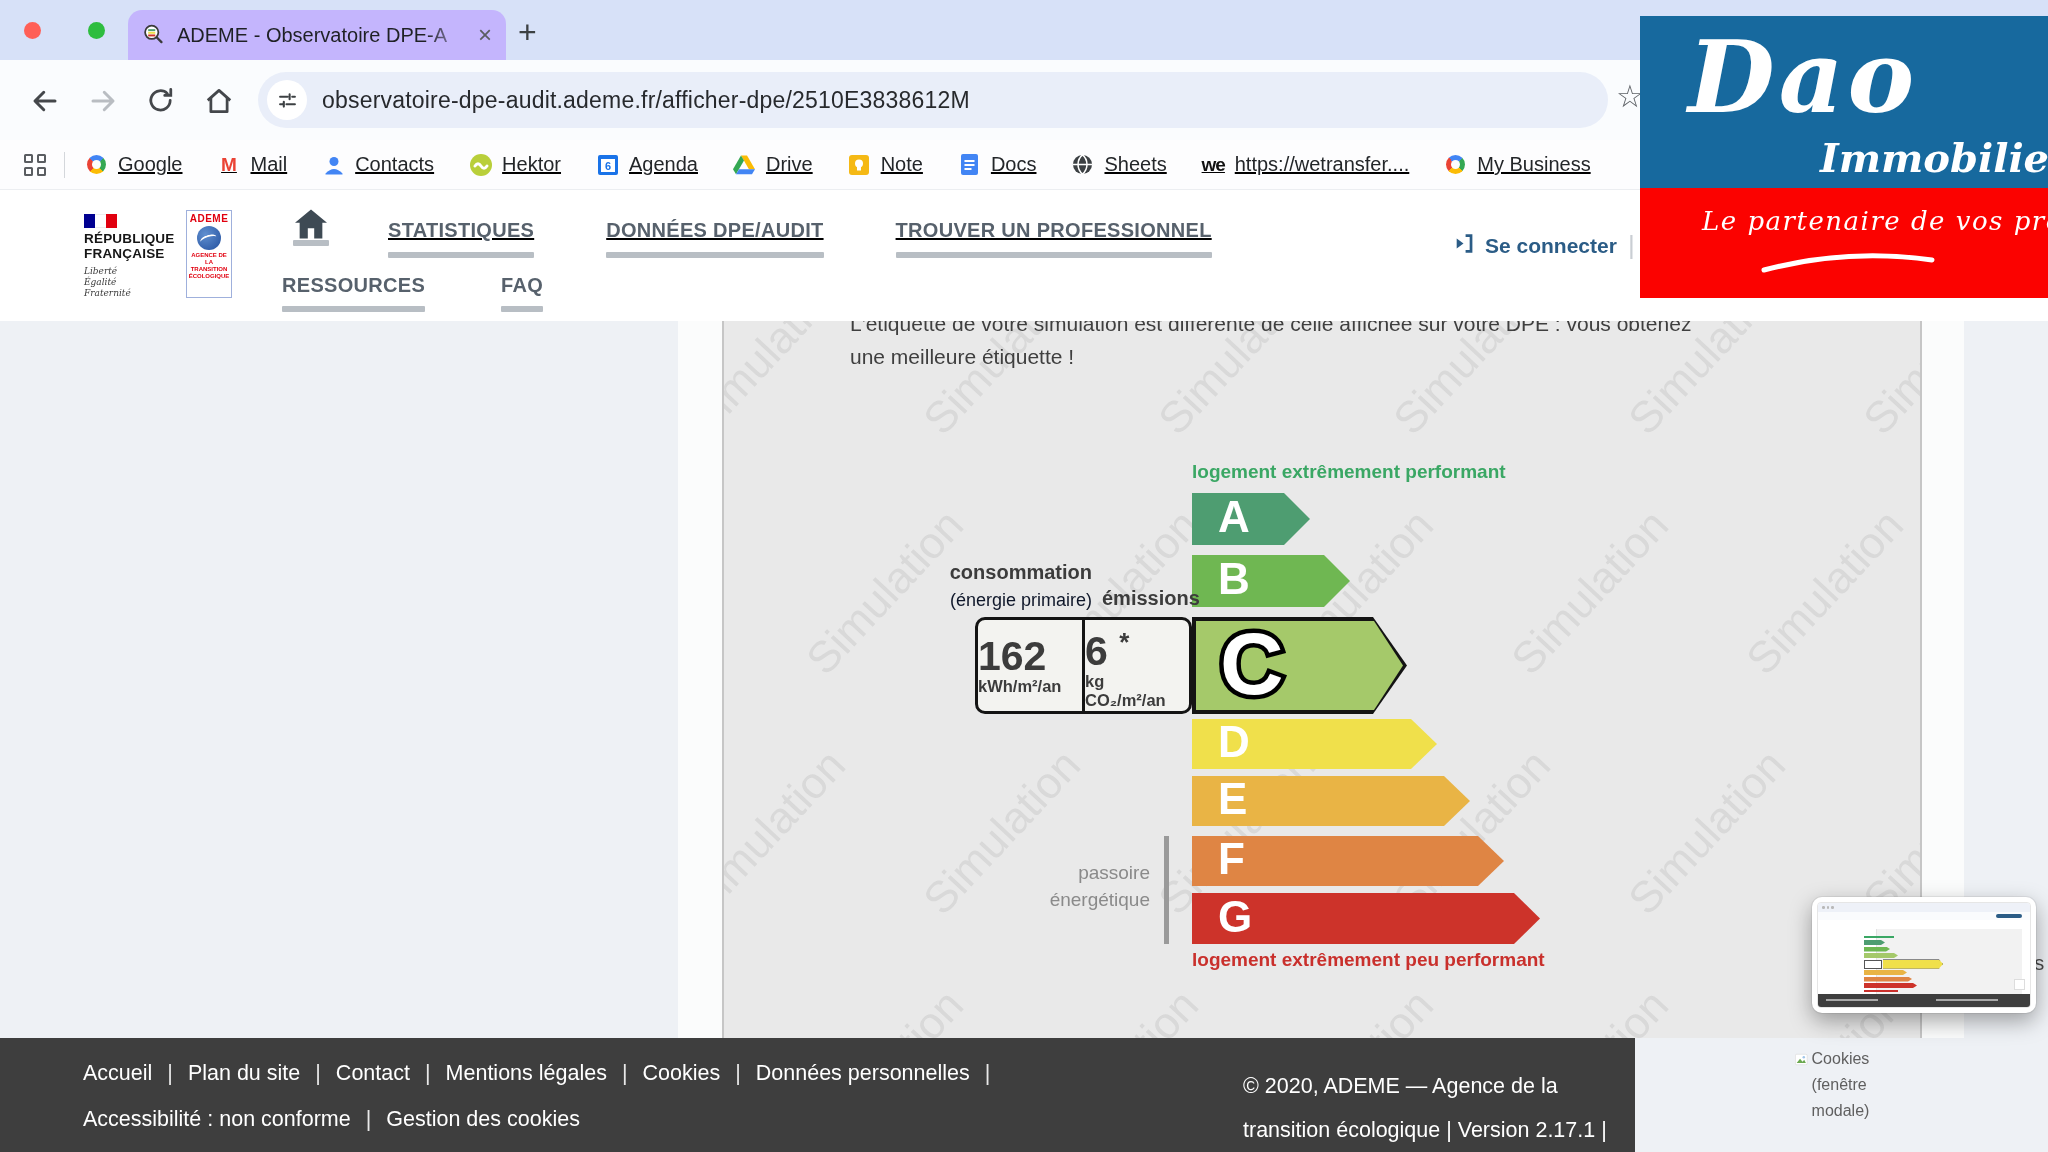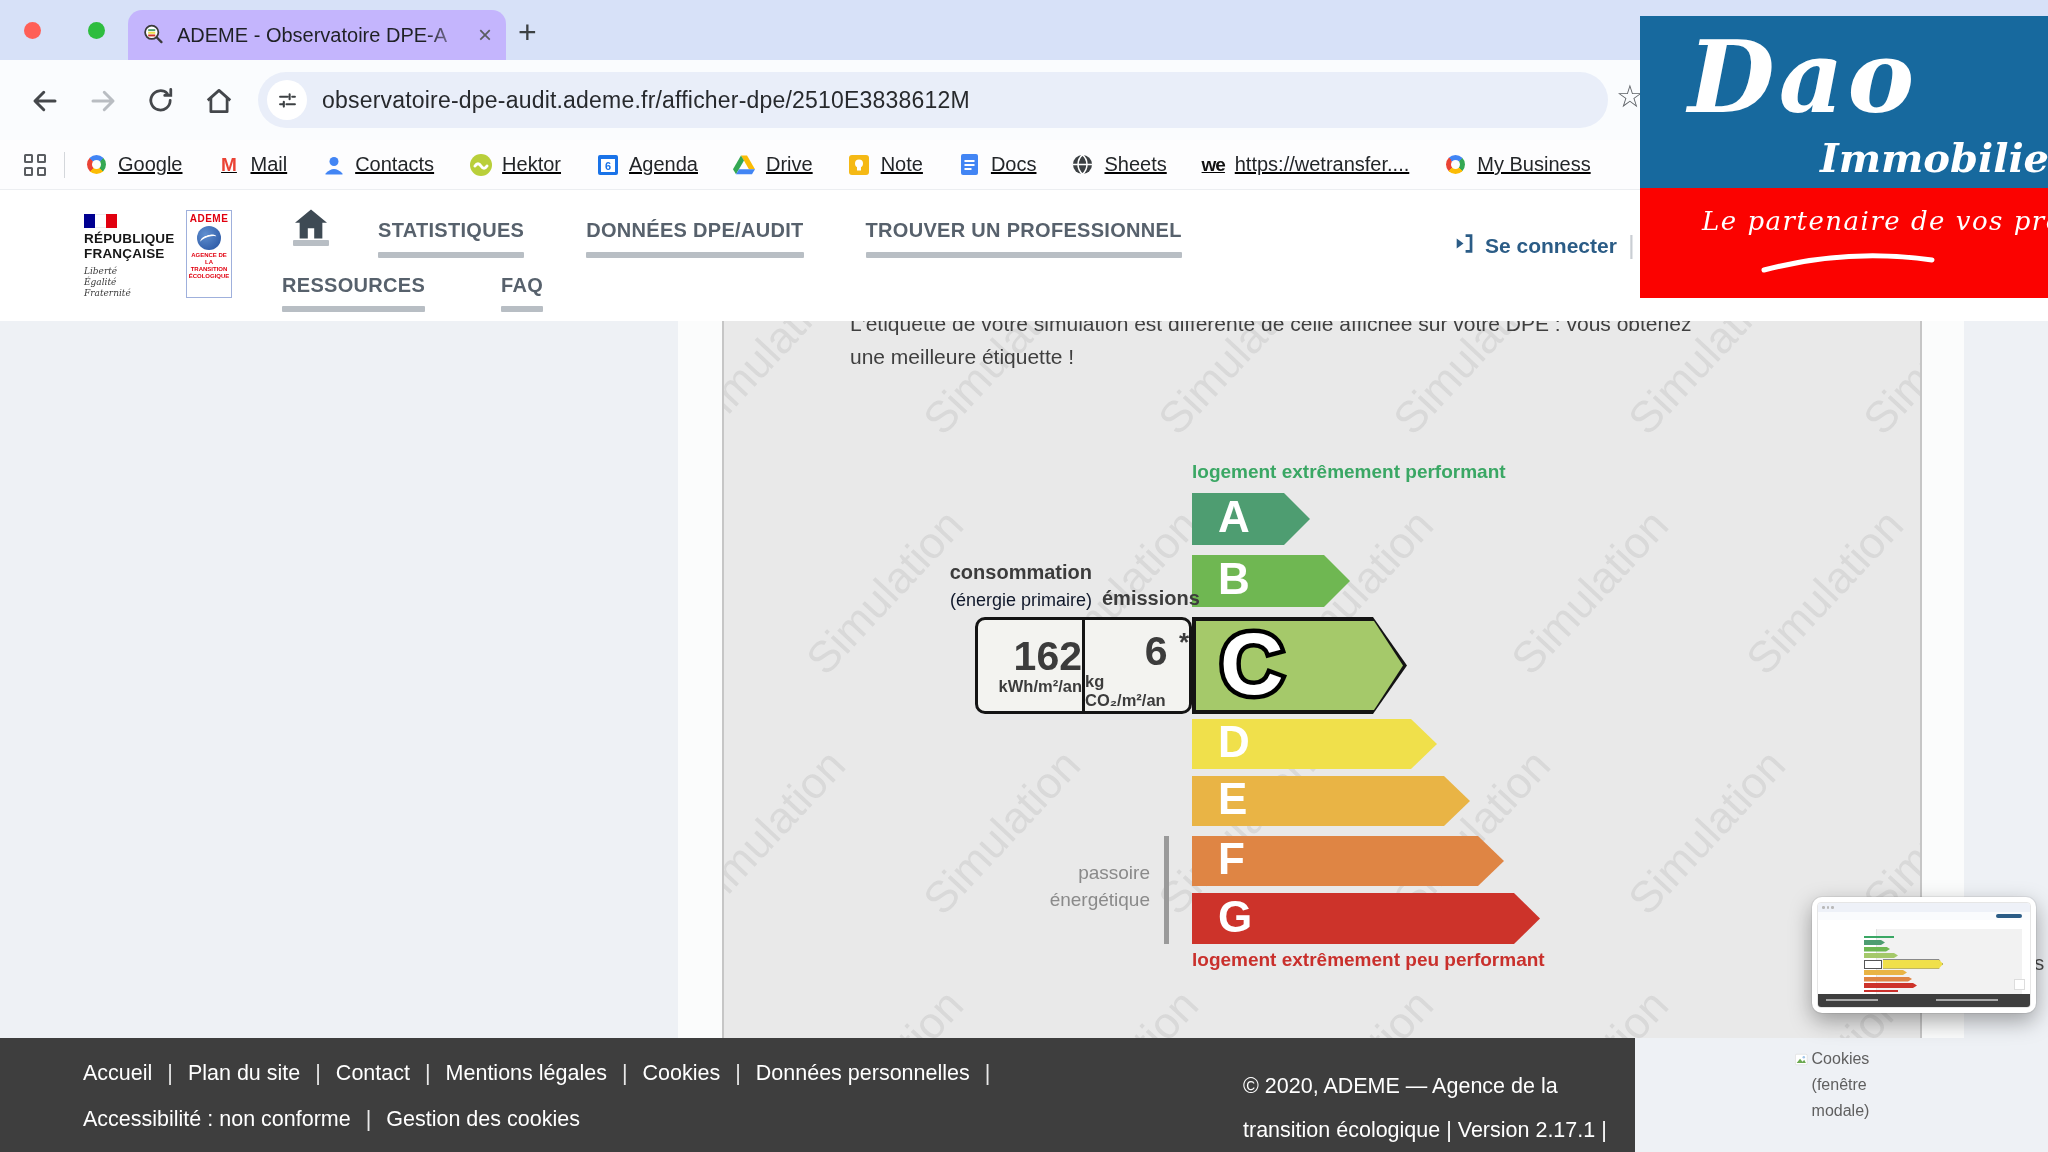--- a/index.html
+++ b/index.html
@@ -45,21 +45,21 @@
   .flag{display:flex;height:14px;width:33px;}
   .flag i{flex:1;} .flag .fb{background:#000091;} .flag .fw{background:#fff;border:1px solid #eee;border-width:1px 0;} .flag .fr{background:#e1000f;}
   .rf-text{font-size:13.5px;font-weight:bold;color:#161616;line-height:15px;margin-top:3px;letter-spacing:.2px;}
   .rf-motto{font-family:"DejaVu Serif",serif;font-style:italic;font-size:9px;color:#3a3a3a;line-height:11px;margin-top:5px;}
   .ademe-logo{position:absolute;left:186px;top:20px;width:46px;height:88px;background:#fff;
       border:1.5px solid #9fb0dc;box-sizing:border-box;text-align:center;overflow:hidden;}
   .ademe-word{color:#e1000f;font-size:10px;font-weight:bold;letter-spacing:.5px;margin-top:2px;}
   .ademe-globe{width:24px;height:24px;border-radius:50%;margin:2px auto;background:radial-gradient(circle at 35% 35%,#5f8fd0,#24509e);position:relative;}
   .ademe-globe::after{content:"";position:absolute;left:3px;top:9px;width:17px;height:7px;border-radius:50%;border-top:2px solid #fff;transform:rotate(-18deg);}
   .ademe-sub{color:#e1000f;font-size:6px;font-weight:bold;line-height:7px;}
-  .nav-row1{position:absolute;left:278px;top:18px;display:flex;gap:6px;}
+  .nav-row1{position:absolute;left:278px;top:18px;display:flex;gap:16px;text-decoration:underline;}
   .nav-item{display:flex;flex-direction:column;align-items:center;padding:0 28px;cursor:pointer;}
   .nav-item.no-pad{padding:0 15px;}
   .nav-label{font-size:20px;font-weight:bold;color:#57616c;line-height:44px;letter-spacing:.3px;white-space:nowrap;}
   .nav-underline{height:6px;width:100%;background:#b8bec4;border-radius:1px;}
   .nav-row2{position:absolute;left:282px;top:74px;display:flex;gap:76px;}
   .nav-row2 .nav-item{padding:0;}
   .nav-row2 .nav-label{line-height:42px;}
   .login{position:absolute;left:1452px;top:42px;display:flex;align-items:center;gap:10px;cursor:pointer;}
   .login-label{font-size:21px;font-weight:bold;color:#2b5c86;}
   .nav-div{position:absolute;left:1628px;top:40px;font-size:26px;color:#c9ced3;}
@@ -92,21 +92,21 @@
   .dpe-arrow{position:absolute;left:468px;
      clip-path:polygon(0 0,calc(100% - 26px) 0,100% 50%,calc(100% - 26px) 100%,0 100%);}
   .dpe-letter{position:absolute;left:26px;top:50%;transform:translateY(-55%);
      font-size:44px;font-weight:bold;color:#fff;}
   .dpe-current{position:absolute;left:468px;background:#141414;
      clip-path:polygon(0 0,calc(100% - 34px) 0,100% 50%,calc(100% - 34px) 100%,0 100%);}
   .dpe-current-inner{position:absolute;inset:4px;
      clip-path:polygon(0 0,calc(100% - 29px) 0,100% 50%,calc(100% - 29px) 100%,0 100%);}
   .value-box{position:absolute;left:251px;top:296px;width:217px;height:97px;background:#f3f3f0;
      border:3px solid #141414;border-radius:10px;box-sizing:border-box;display:flex;}
-  .vb-cell{flex:1;display:flex;flex-direction:column;align-items:flex-end;justify-content:center;}
+  .vb-cell{flex:1;display:flex;flex-direction:column;align-items:flex-start;justify-content:center;}
   .vb-cell.first{border-right:3px solid #141414;}
   .vb-num{font-size:41px;font-weight:bold;color:#3c3c3c;line-height:40px;}
   .vb-star{font-size:26px;vertical-align:14px;}
   .vb-unit{font-size:16.5px;font-weight:bold;color:#3c3c3c;margin-top:1px;}
   .conso-label{position:absolute;left:20px;top:237px;width:348px;text-align:right;line-height:28px;}
   .conso-main{font-size:20px;font-weight:bold;color:#3c3c3c;}
   .conso-sub{font-size:18px;color:#0f172a;}
   .emis-label{position:absolute;left:378px;top:266px;font-size:20px;font-weight:bold;color:#3c3c3c;}
   .sieve{position:absolute;left:250px;top:538px;width:176px;text-align:right;
      font-size:19px;color:#8a8a8a;line-height:27px;}

